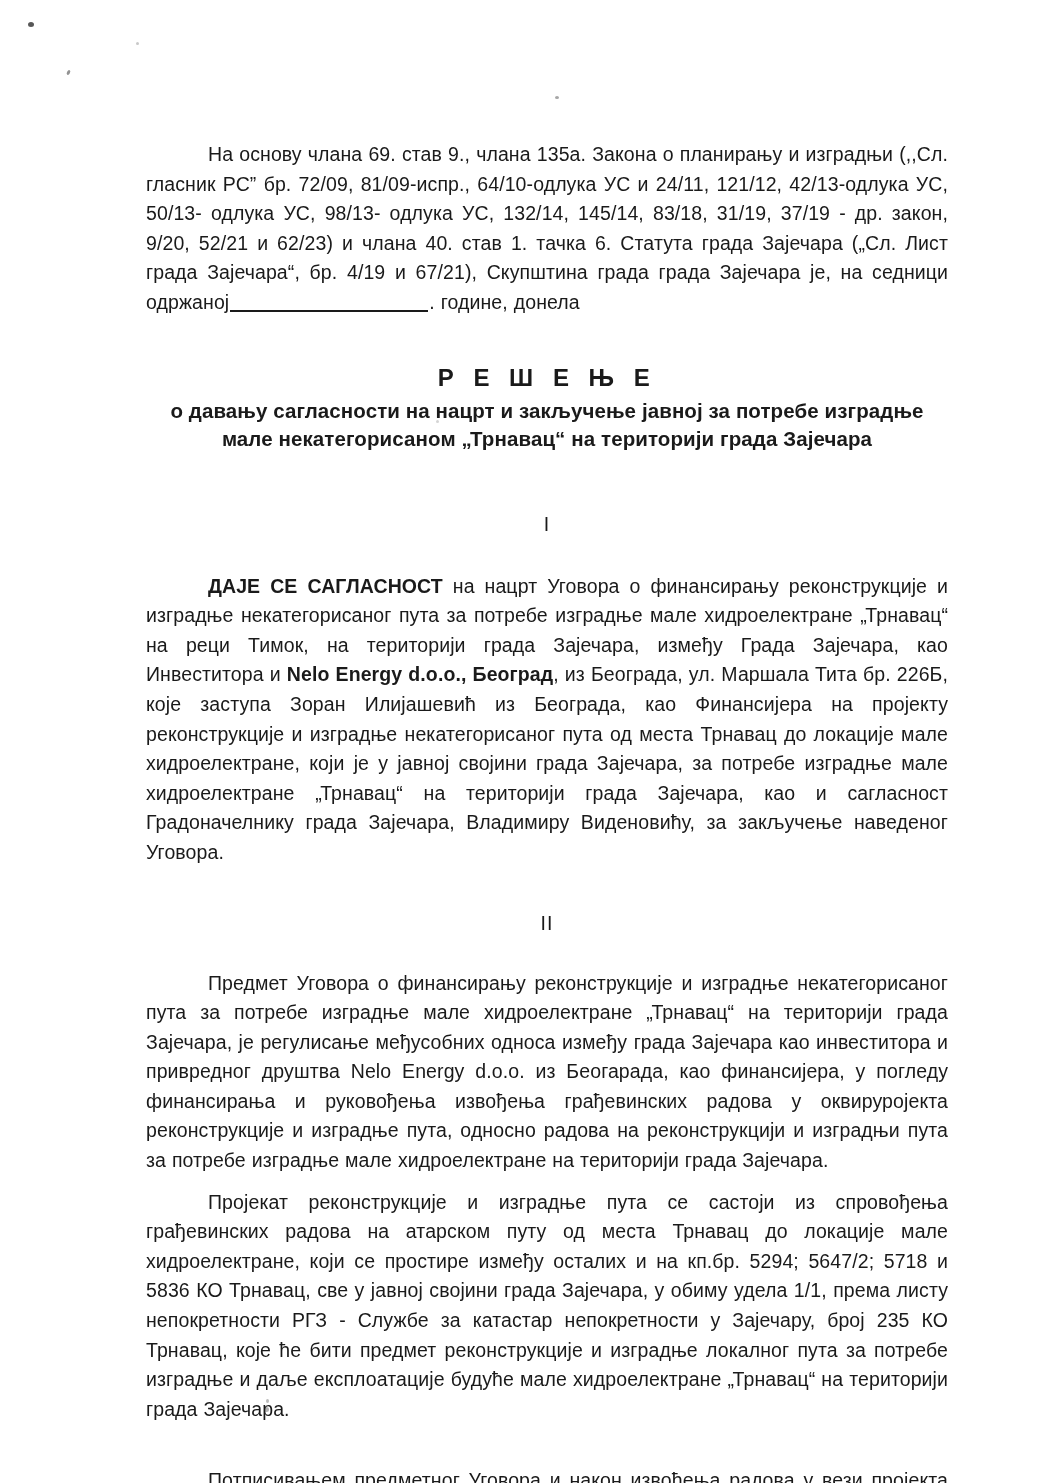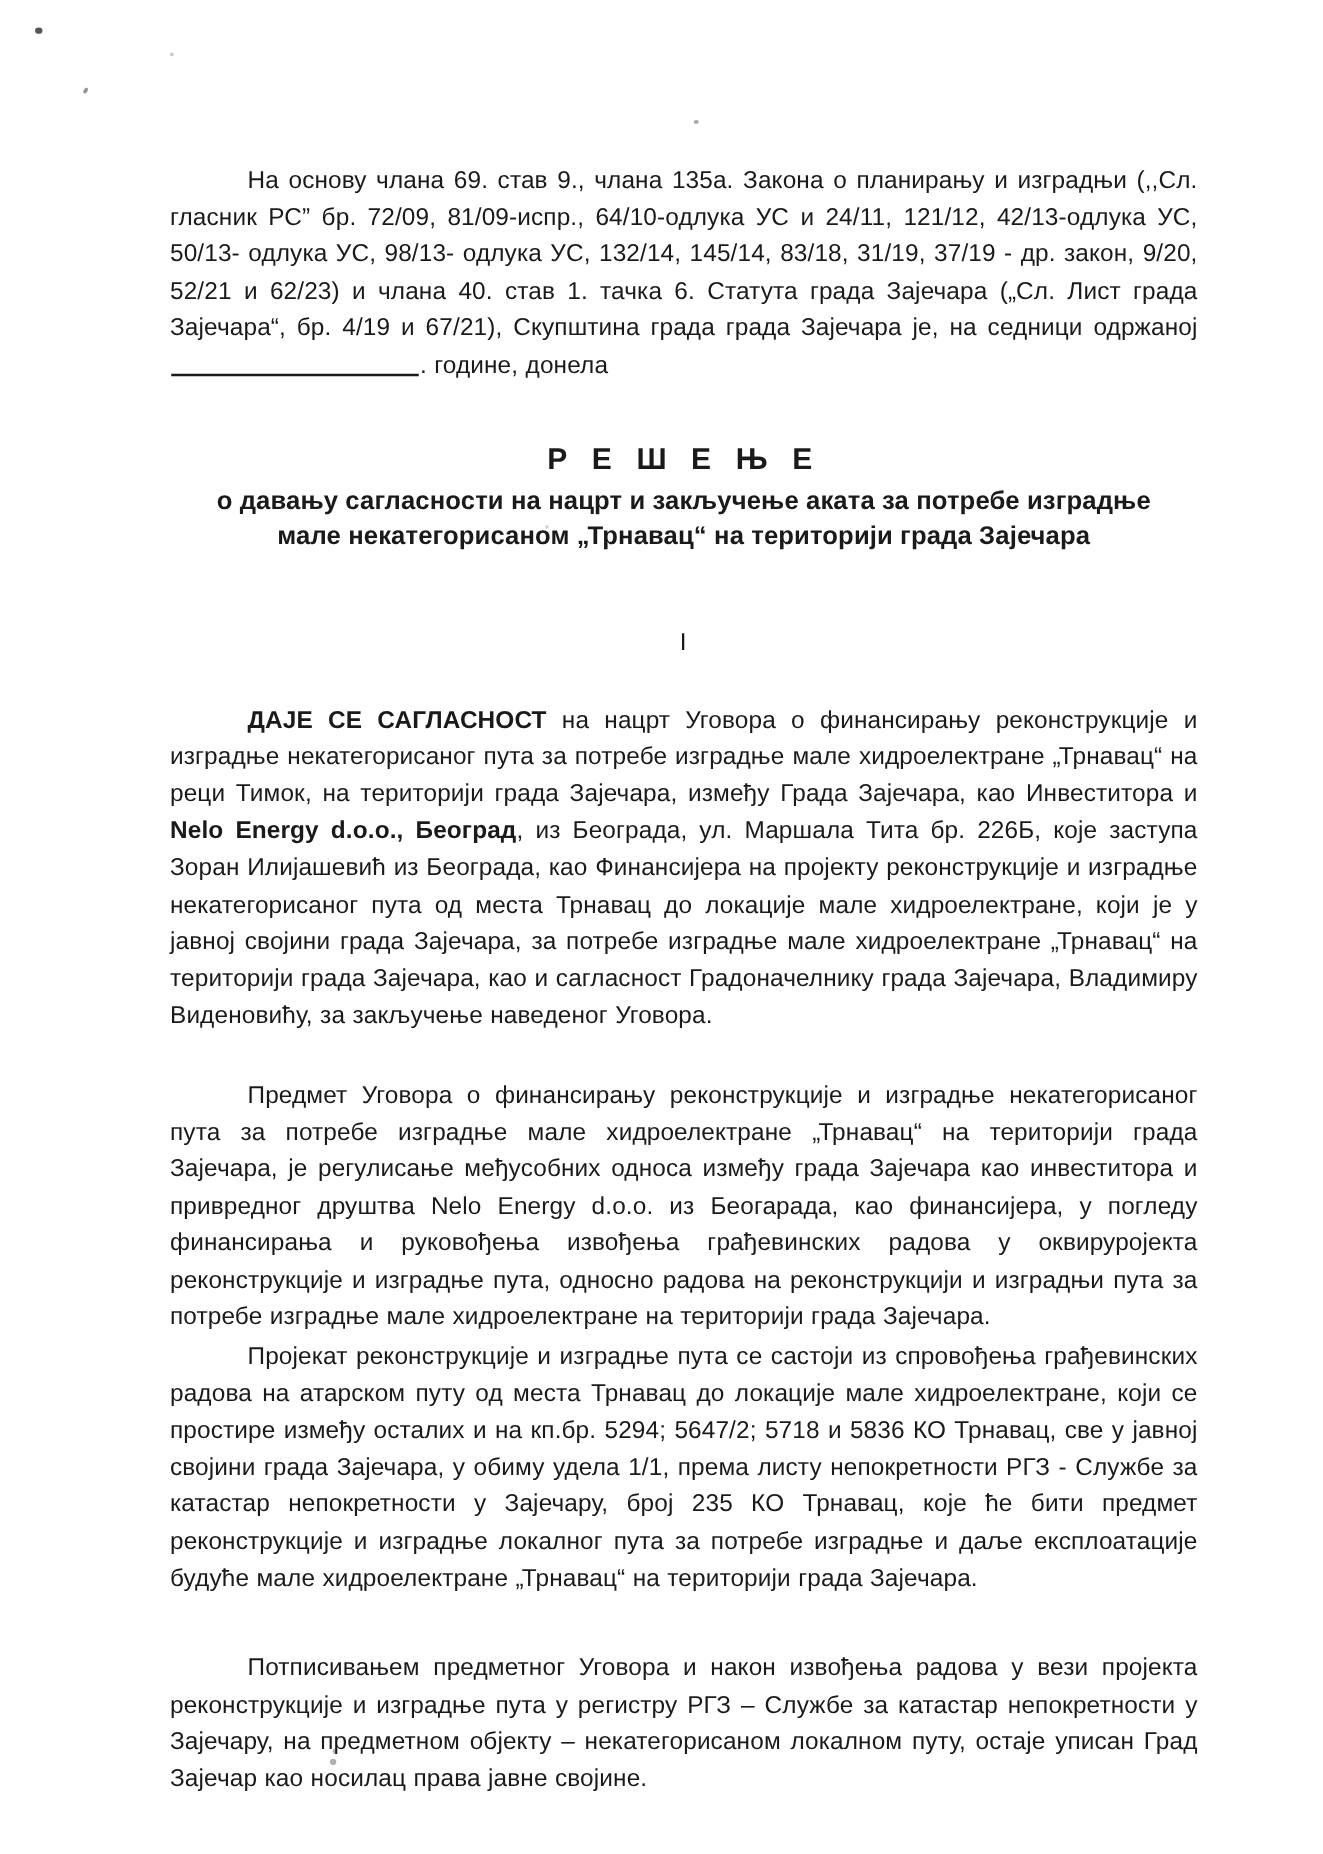--- a/index.html
+++ b/index.html
@@ -37,21 +37,21 @@
   .speck.s7 { left: 436px; top: 420px;  width: 3px; height: 3px;  opacity: .22; }
 
   .content {
     position: absolute;
     left: 134px;
     top: 128px;
     width: 826px;
   }
 
   p.body {
-    margin: 2px;
+    margin: 12px;
     font-size: 19.5px;
     line-height: 29.6px;
     text-align: justify;
     text-justify: inter-word;
     letter-spacing: 0.1px;
     word-spacing: 0.4px;
   }
   p.body.indent { text-indent: 62px; }
   p.body.lastline-natural { text-align-last: left; }
 
@@ -110,27 +110,28 @@
   <span class="speck s6"></span>
   <span class="speck s7"></span>
 
   <div class="content">
 
     <p class="body indent lastline-natural"><span>На основу члана 69. став 9., члана 135а. Закона о планирању и изградњи (,,Сл. гласник РС” бр. 72/09, 81/09-испр., 64/10-одлука УС и 24/11, 121/12, 42/13-одлука УС, 50/13- одлука УС, 98/13- одлука УС, 132/14, 145/14, 83/18, 31/19, 37/19 - др. закон, 9/20, 52/21 и 62/23) и члана 40. став 1. тачка 6. Статута града Зајечара („Сл. Лист града Зајечара“, бр. 4/19 и 67/21), Скупштина града града Зајечара је, на седници одржаној</span><span class="blank-line"></span><span>. године, донела</span></p>
 
     <div class="title-block">
       <p class="doc-title">Р Е Ш Е Њ Е</p>
       <p class="doc-subtitle">
-        <span>о давању сагласности  на нацрт и закључење  аката за потребе  изградње</span><br>
+        <span>о давању сагласности  на нацрт и закључење  јавној за потребе  изградње</span><br>
         <span>мале некатегорисаном „Трнавац“ на територији града Зајечара</span>
       </p>
     </div>
 
     <div class="roman r1">I</div>
     <p class="body indent sec-body s1 lastline-natural"><b>ДАЈЕ СЕ САГЛАСНОСТ</b><span> на нацрт Уговора о финансирању реконструкције и изградње некатегорисаног пута за потребе изградње мале хидроелектране „Трнавац“ на реци Тимок, на територији града Зајечара,  између Града Зајечара, као Инвеститора и  </span><b>Nelo Energy d.o.o., Београд</b><span>, из Београда, ул. Маршала Тита бр. 226Б, које заступа Зоран Илијашевић из Београда, као Финансијера на пројекту  реконструкције и изградње некатегорисаног пута од места Трнавац до локације мале хидроелектране, који је у јавној својини града Зајечара, за потребе изградње мале хидроелектране „Трнавац“  на територији града Зајечара, као и сагласност Градоначелнику града Зајечара, Владимиру Виденовићу,  за закључење наведеног Уговора.</span></p>
 
+    <div class="roman r2">II</div>
     <p class="body indent sec-body s2 lastline-natural">Предмет Уговора о финансирању реконструкције и изградње некатегорисаног пута за потребе изградње мале хидроелектране „Трнавац“ на територији града Зајечара,  је регулисање међусобних односа између града Зајечара као инвеститора и  привредног друштва Nelo Energy d.o.o. из Беогарада, као финансијера, у погледу финансирања и руковођења извођења грађевинских радова у оквируројекта реконструкције и изградње пута, односно радова на реконструкцији и изградњи  пута  за потребе изградње мале хидроелектране на територији града Зајечара.</p>
     <p class="body indent lastline-natural">Пројекат реконструкције и изградње пута се састоји из спровођења грађевинских радова на атарском путу од места Трнавац  до локације мале хидроелектране, који се простире између осталих и  на кп.бр. 5294; 5647/2; 5718 и 5836  КО Трнавац, све у јавној својини града Зајечара, у обиму удела 1/1, према листу непокретности РГЗ - Службе за катастар непокретности у Зајечару, број 235 КО Трнавац, које ће бити предмет  реконструкције и изградње локалног  пута за потребе изградње и даље експлоатације будуће мале хидроелектране „Трнавац“ на територији града Зајечара.</p>
 
     <p class="body indent sec-body s3 lastline-natural">Потписивањем предметног Уговора и након извођења радова у вези пројекта реконструкције и изградње пута у регистру РГЗ – Службе за катастар непокретности у Зајечару, на предметном објекту – некатегорисаном  локалном путу, остаје уписан Град Зајечар као носилац права јавне својине.</p>
 
   </div>
 </div>
 
 </body></html>

